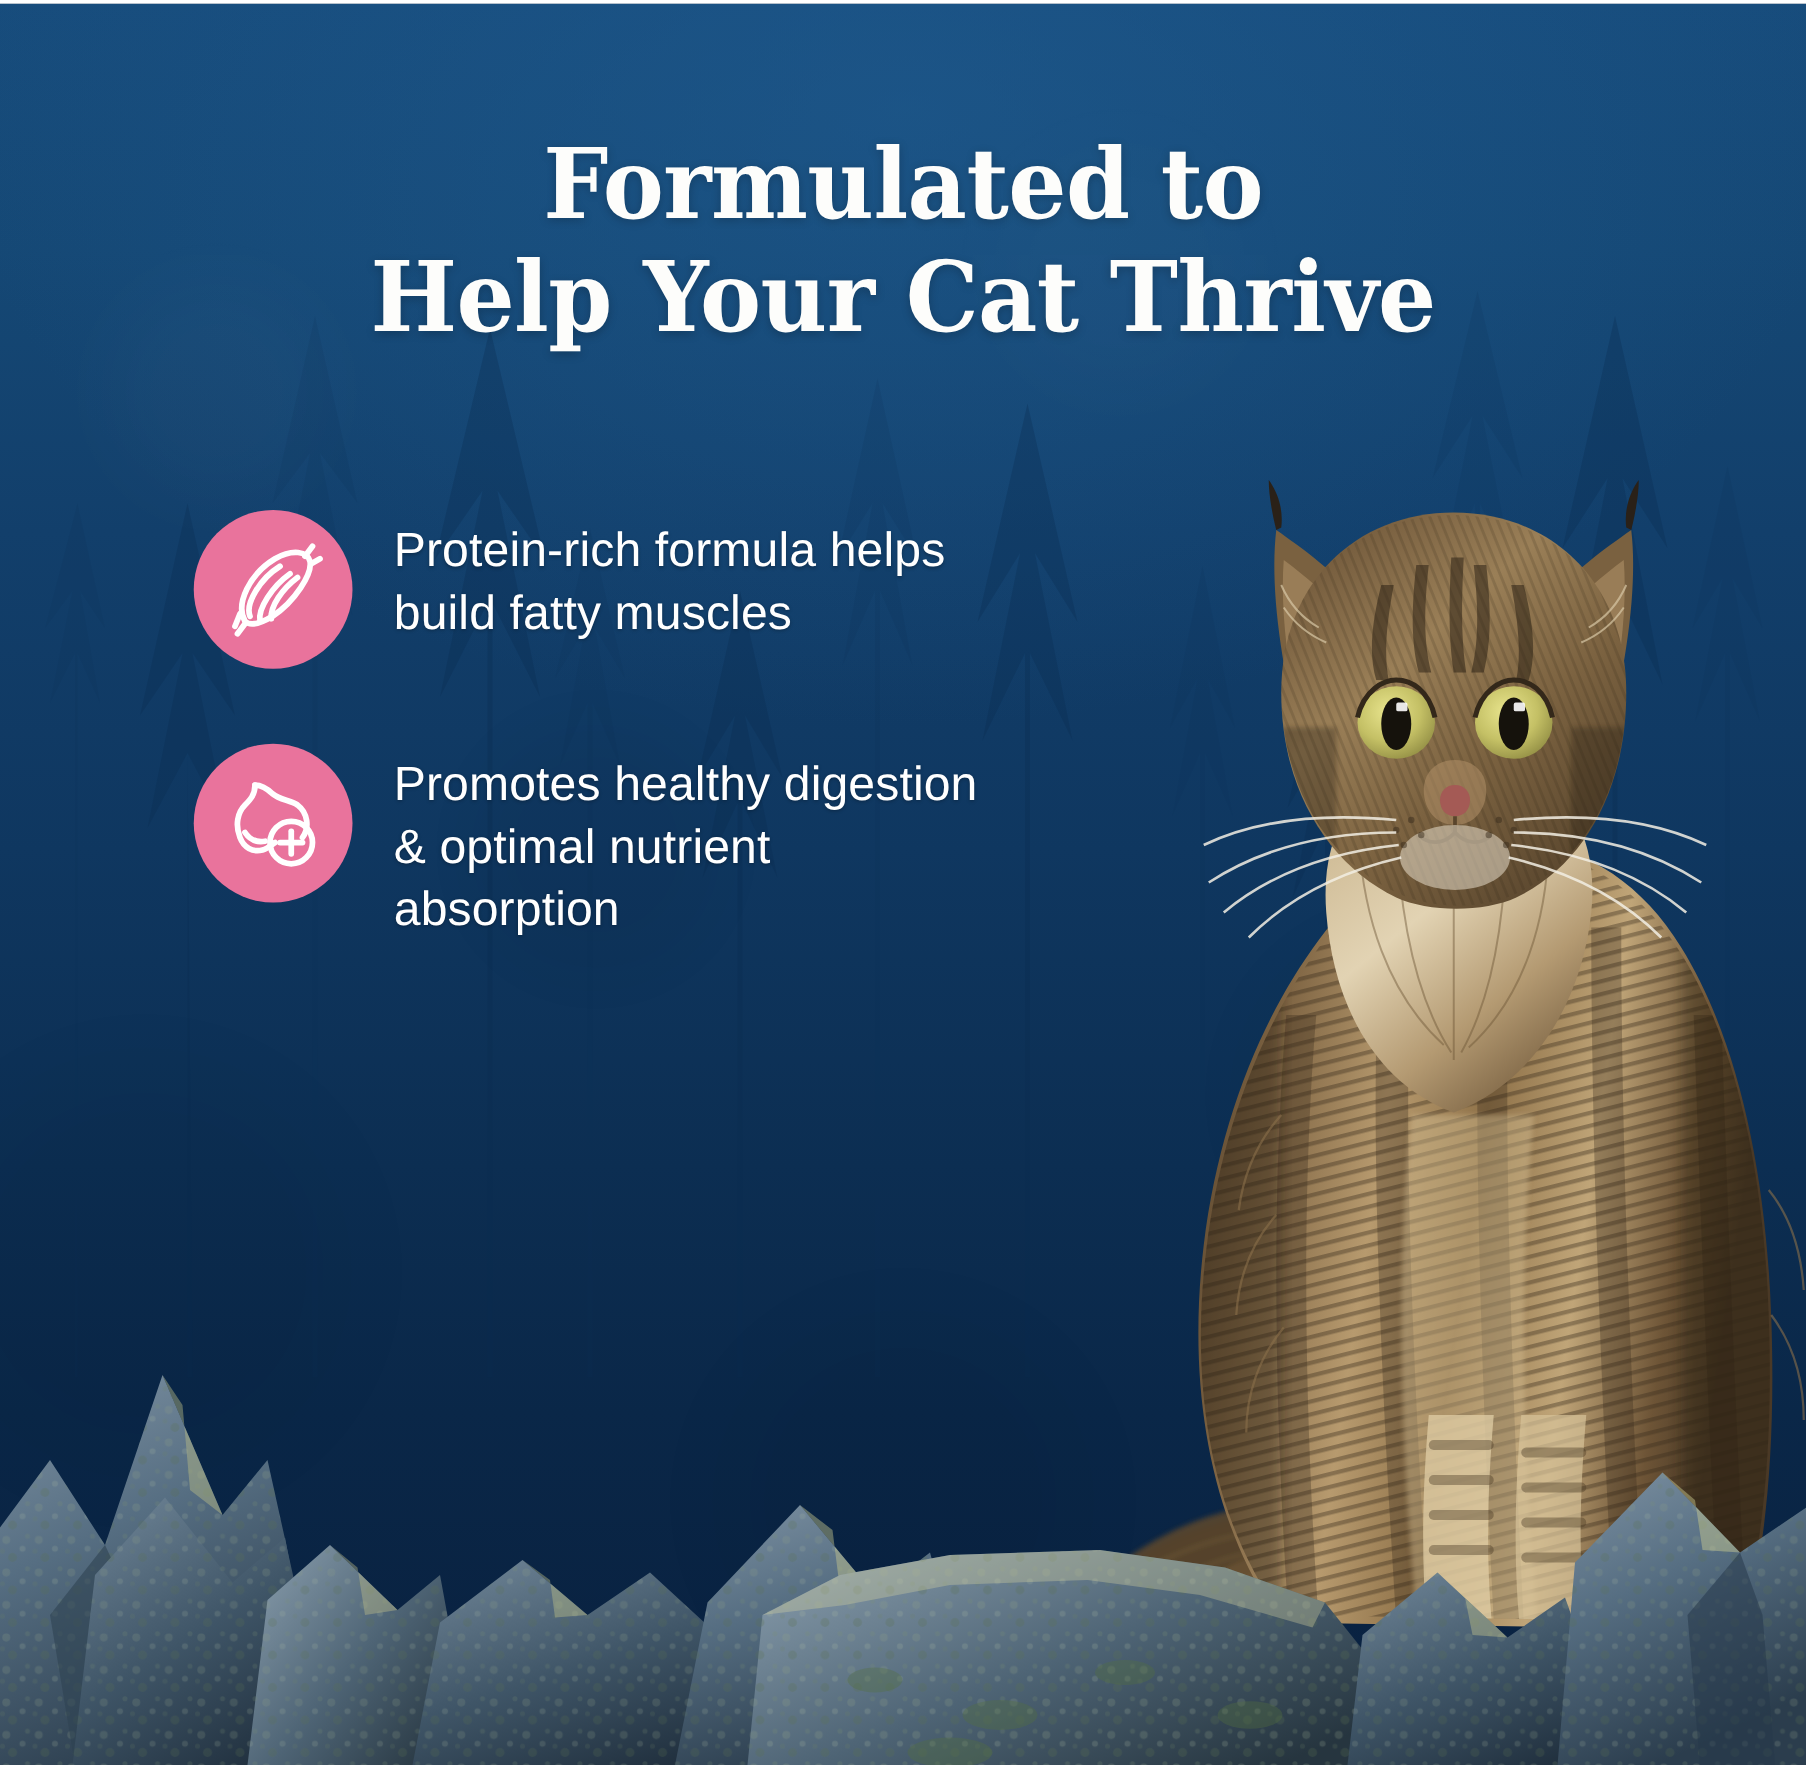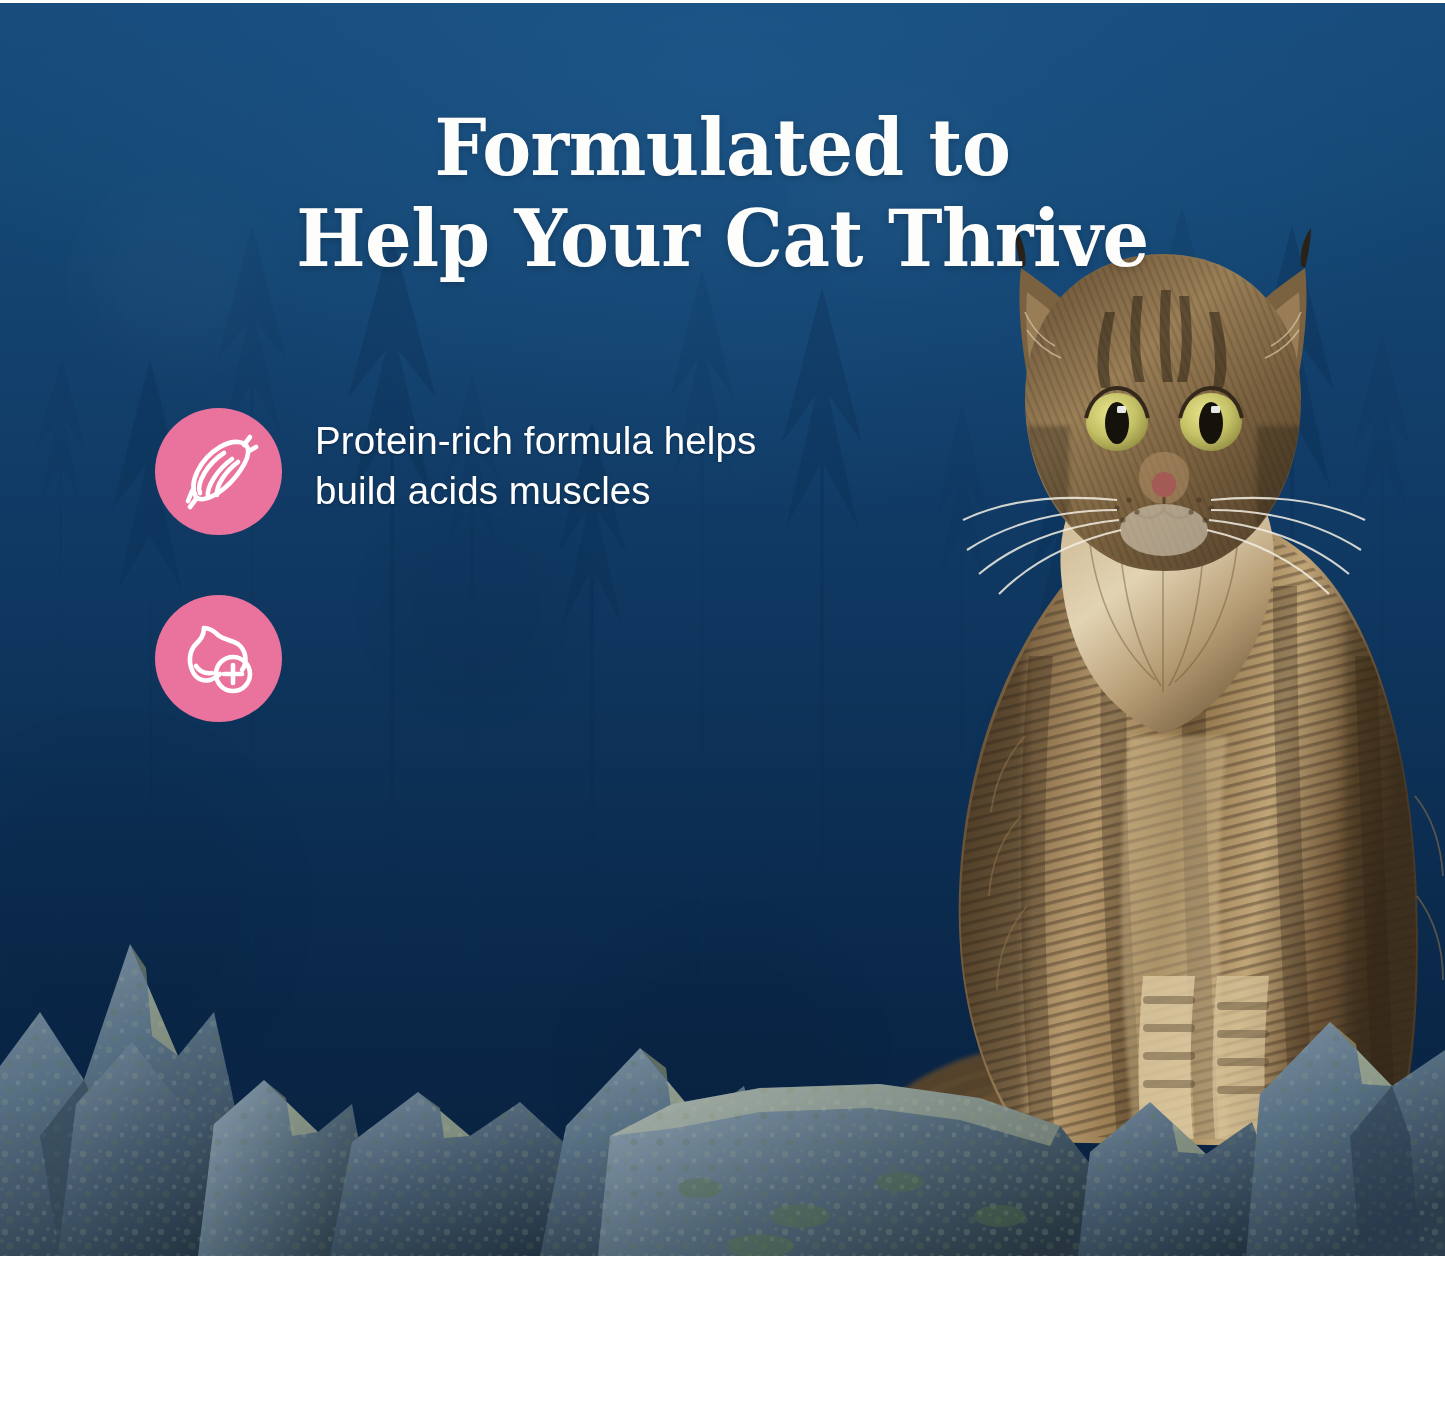--- a/index.html
+++ b/index.html
@@ -2,21 +2,21 @@
 <html><head>
 <meta charset="utf-8">
 <title>Cat Food Benefits Banner</title>
 <style>
   html,body{margin:0;padding:0;background:#ffffff;}
   *{box-sizing:border-box;}
 
   .banner{
     position:relative;
     width:1445px;
-    height:1256px;
+    height:1412px;
     overflow:hidden;
     background:#0d2e52;
     font-family:"Liberation Sans", sans-serif;
     border-top:3px solid #ffffff;
   }
 
   
   .bg-base{
     position:absolute; inset:0;
     background:
@@ -388,37 +388,38 @@
           <path d="M20 68 C12 54 24 30 44 18 C58 10 70 12 72 20 C74 30 60 52 42 64 C32 70 24 72 20 68 Z"></path>
           <path d="M24 64 C20 54 32 34 48 24"></path>
           <path d="M32 68 C30 58 42 40 56 30"></path>
           <path d="M41 66 C40 56 50 42 62 33"></path>
           <path d="M16 62 L12 72"></path>
           <path d="M20 70 L14 78"></path>
           <path d="M68 16 L74 8"></path>
           <path d="M73 22 L80 18"></path>
         </svg>
       </div>
-      <div class="btext">Protein-rich formula helps build acids muscles</div>
+      <div class="btext">Protein-rich formula helps build fatty muscles</div>
     </div>
 
 
     <div class="bullet">
       <div class="badge">
         <svg width="86" height="86" viewBox="0 0 86 86" fill="none" stroke="#ffffff" stroke-width="4.6" stroke-linecap="round" stroke-linejoin="round">
           <path d="M28 12 C28 20 24 24 20 28 C14 34 12 44 16 54
                    C19 62 26 66 34 64 C38 63 41 60 44 58"></path>
           <path d="M28 12 C34 12 38 15 42 19 C48 24 56 24 62 28
                    C70 34 72 46 66 54"></path>
           <path d="M20 50 C24 56 30 58 36 57"></path>
           <circle cx="57" cy="58" r="17"></circle>
           <path d="M57 49 L57 67"></path>
           <path d="M48 58 L66 58"></path>
         </svg>
       </div>
+      <div class="btext">Promotes healthy digestion &amp; optimal nutrient absorption</div>
     </div>
 
   </div>
 
   <svg class="rocks" viewBox="0 0 1445 420" preserveAspectRatio="none">
     <defs>
       <linearGradient id="rockA" x1="0" y1="0" x2="0.4" y2="1">
         <stop offset="0%" stop-color="#7f93a4"></stop>
         <stop offset="45%" stop-color="#566e82"></stop>
         <stop offset="100%" stop-color="#2b3d4d"></stop>

